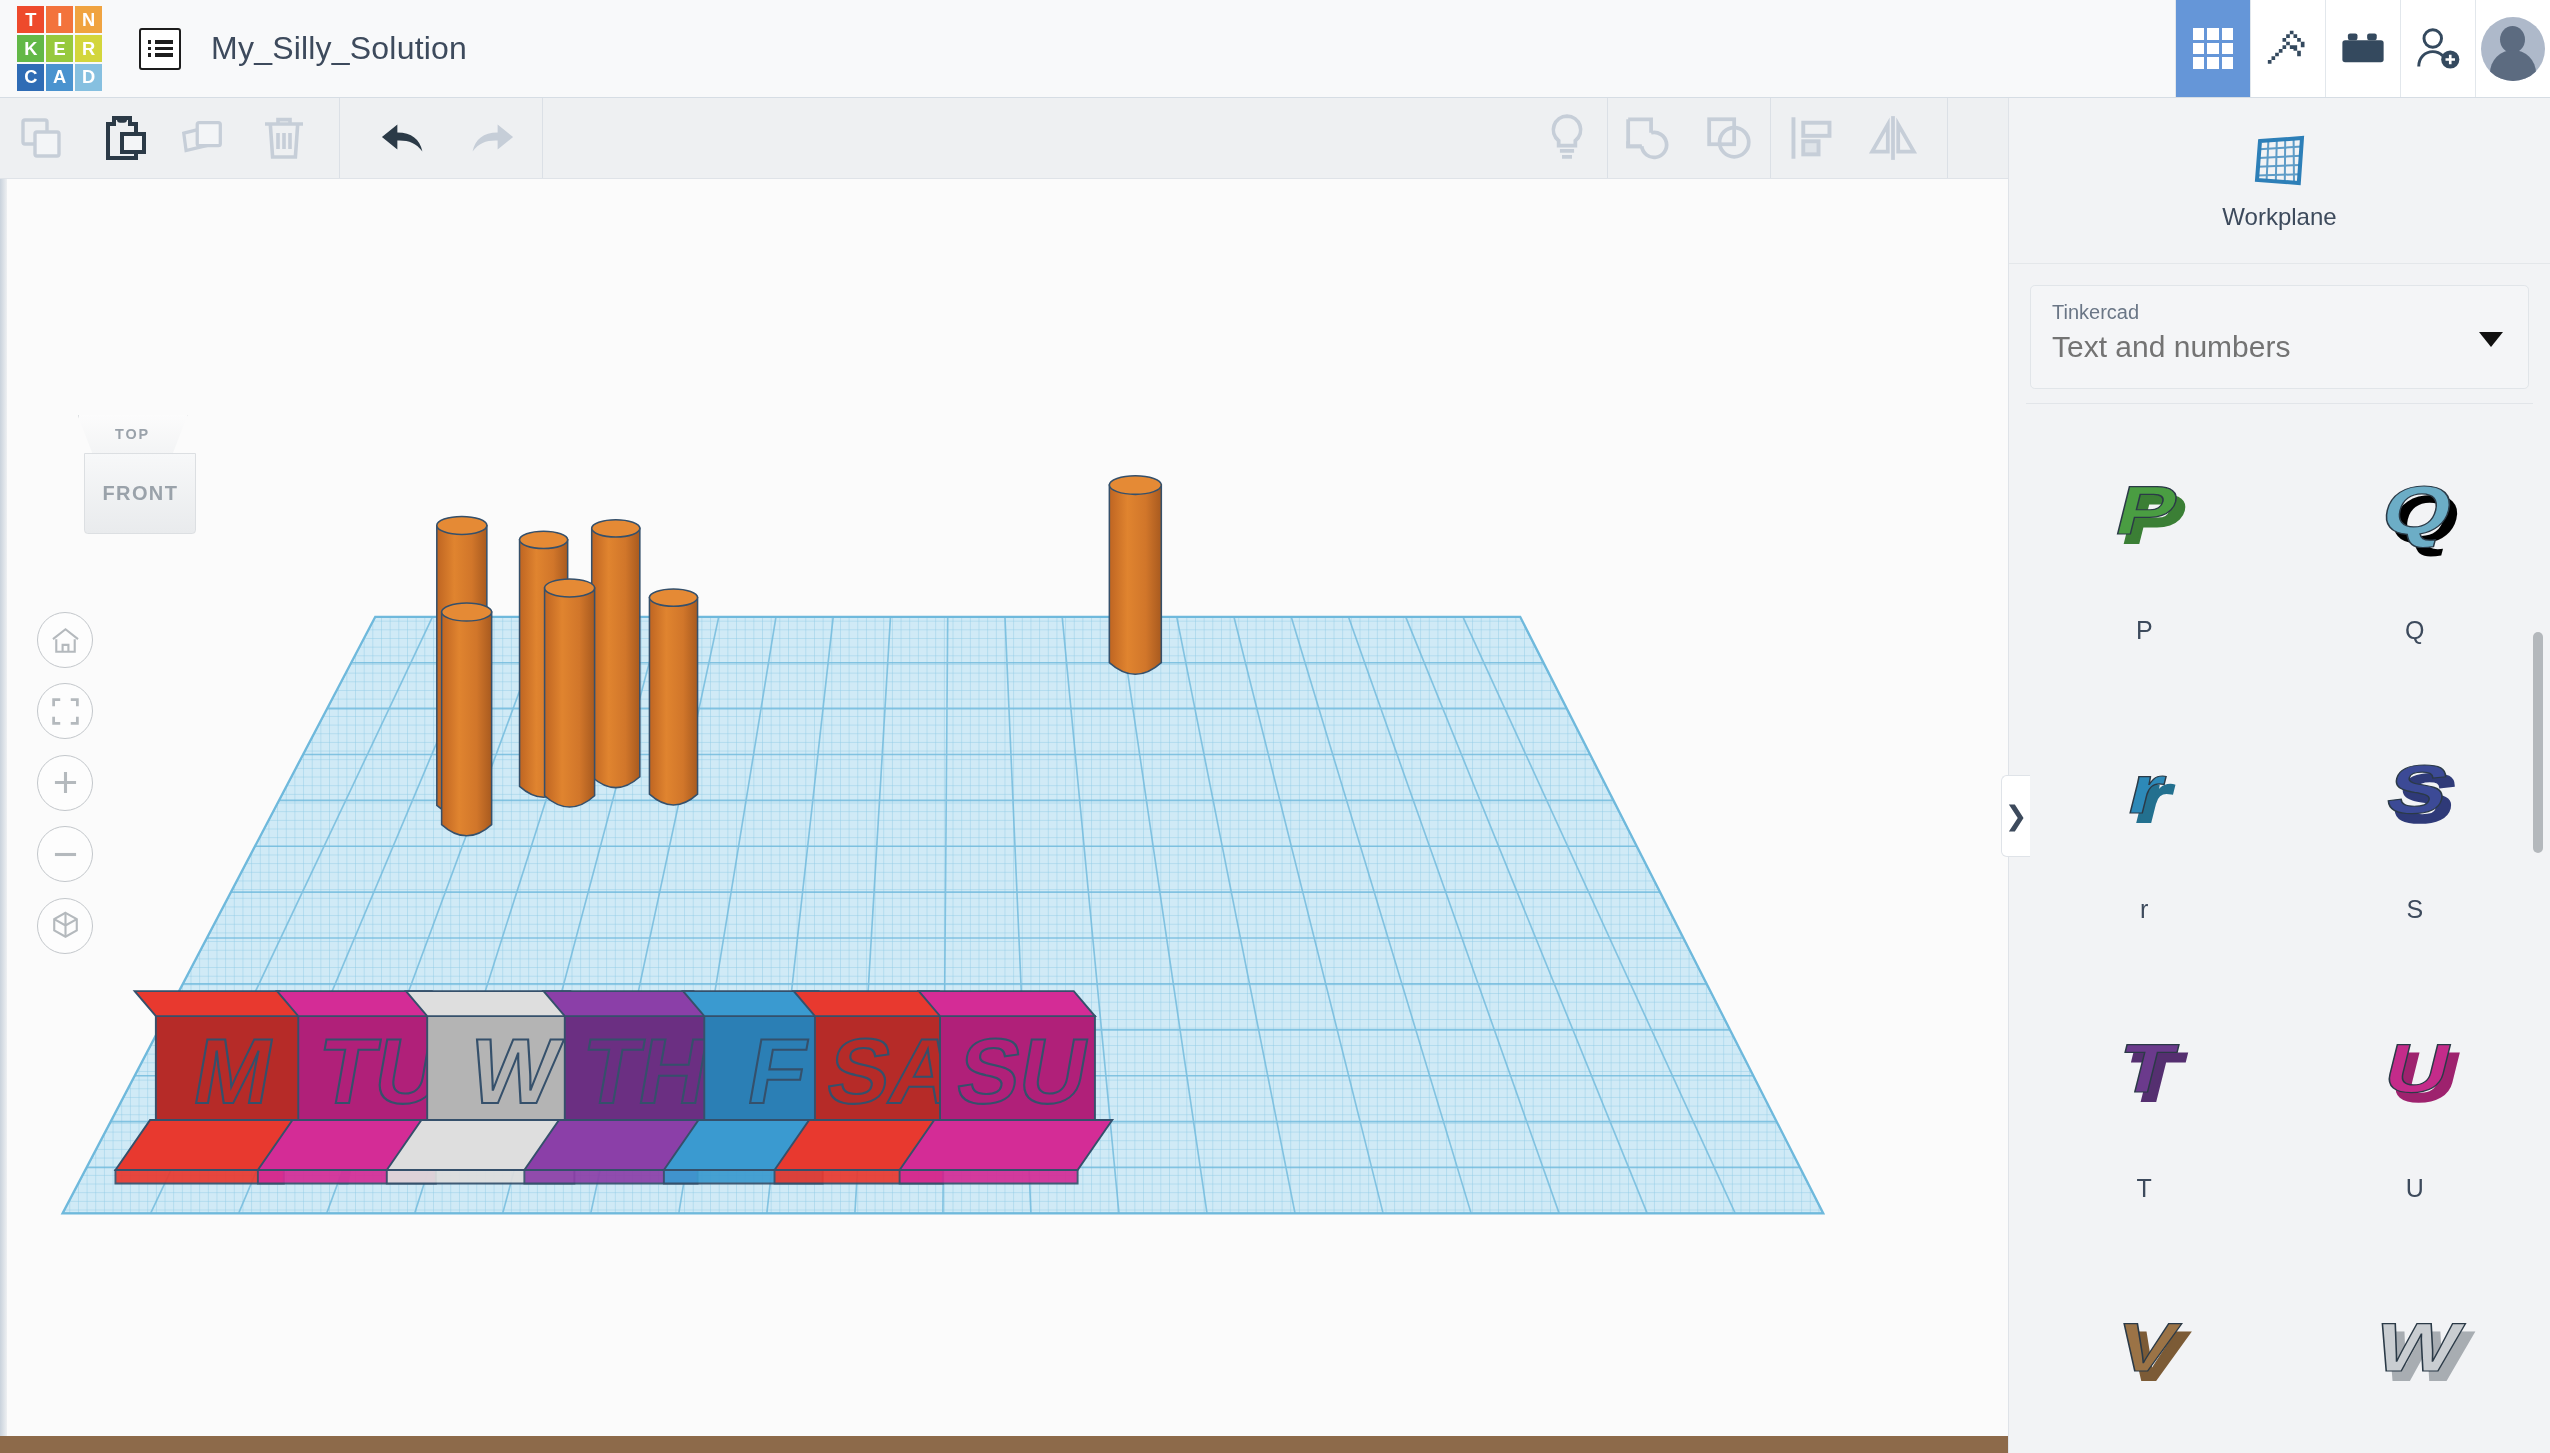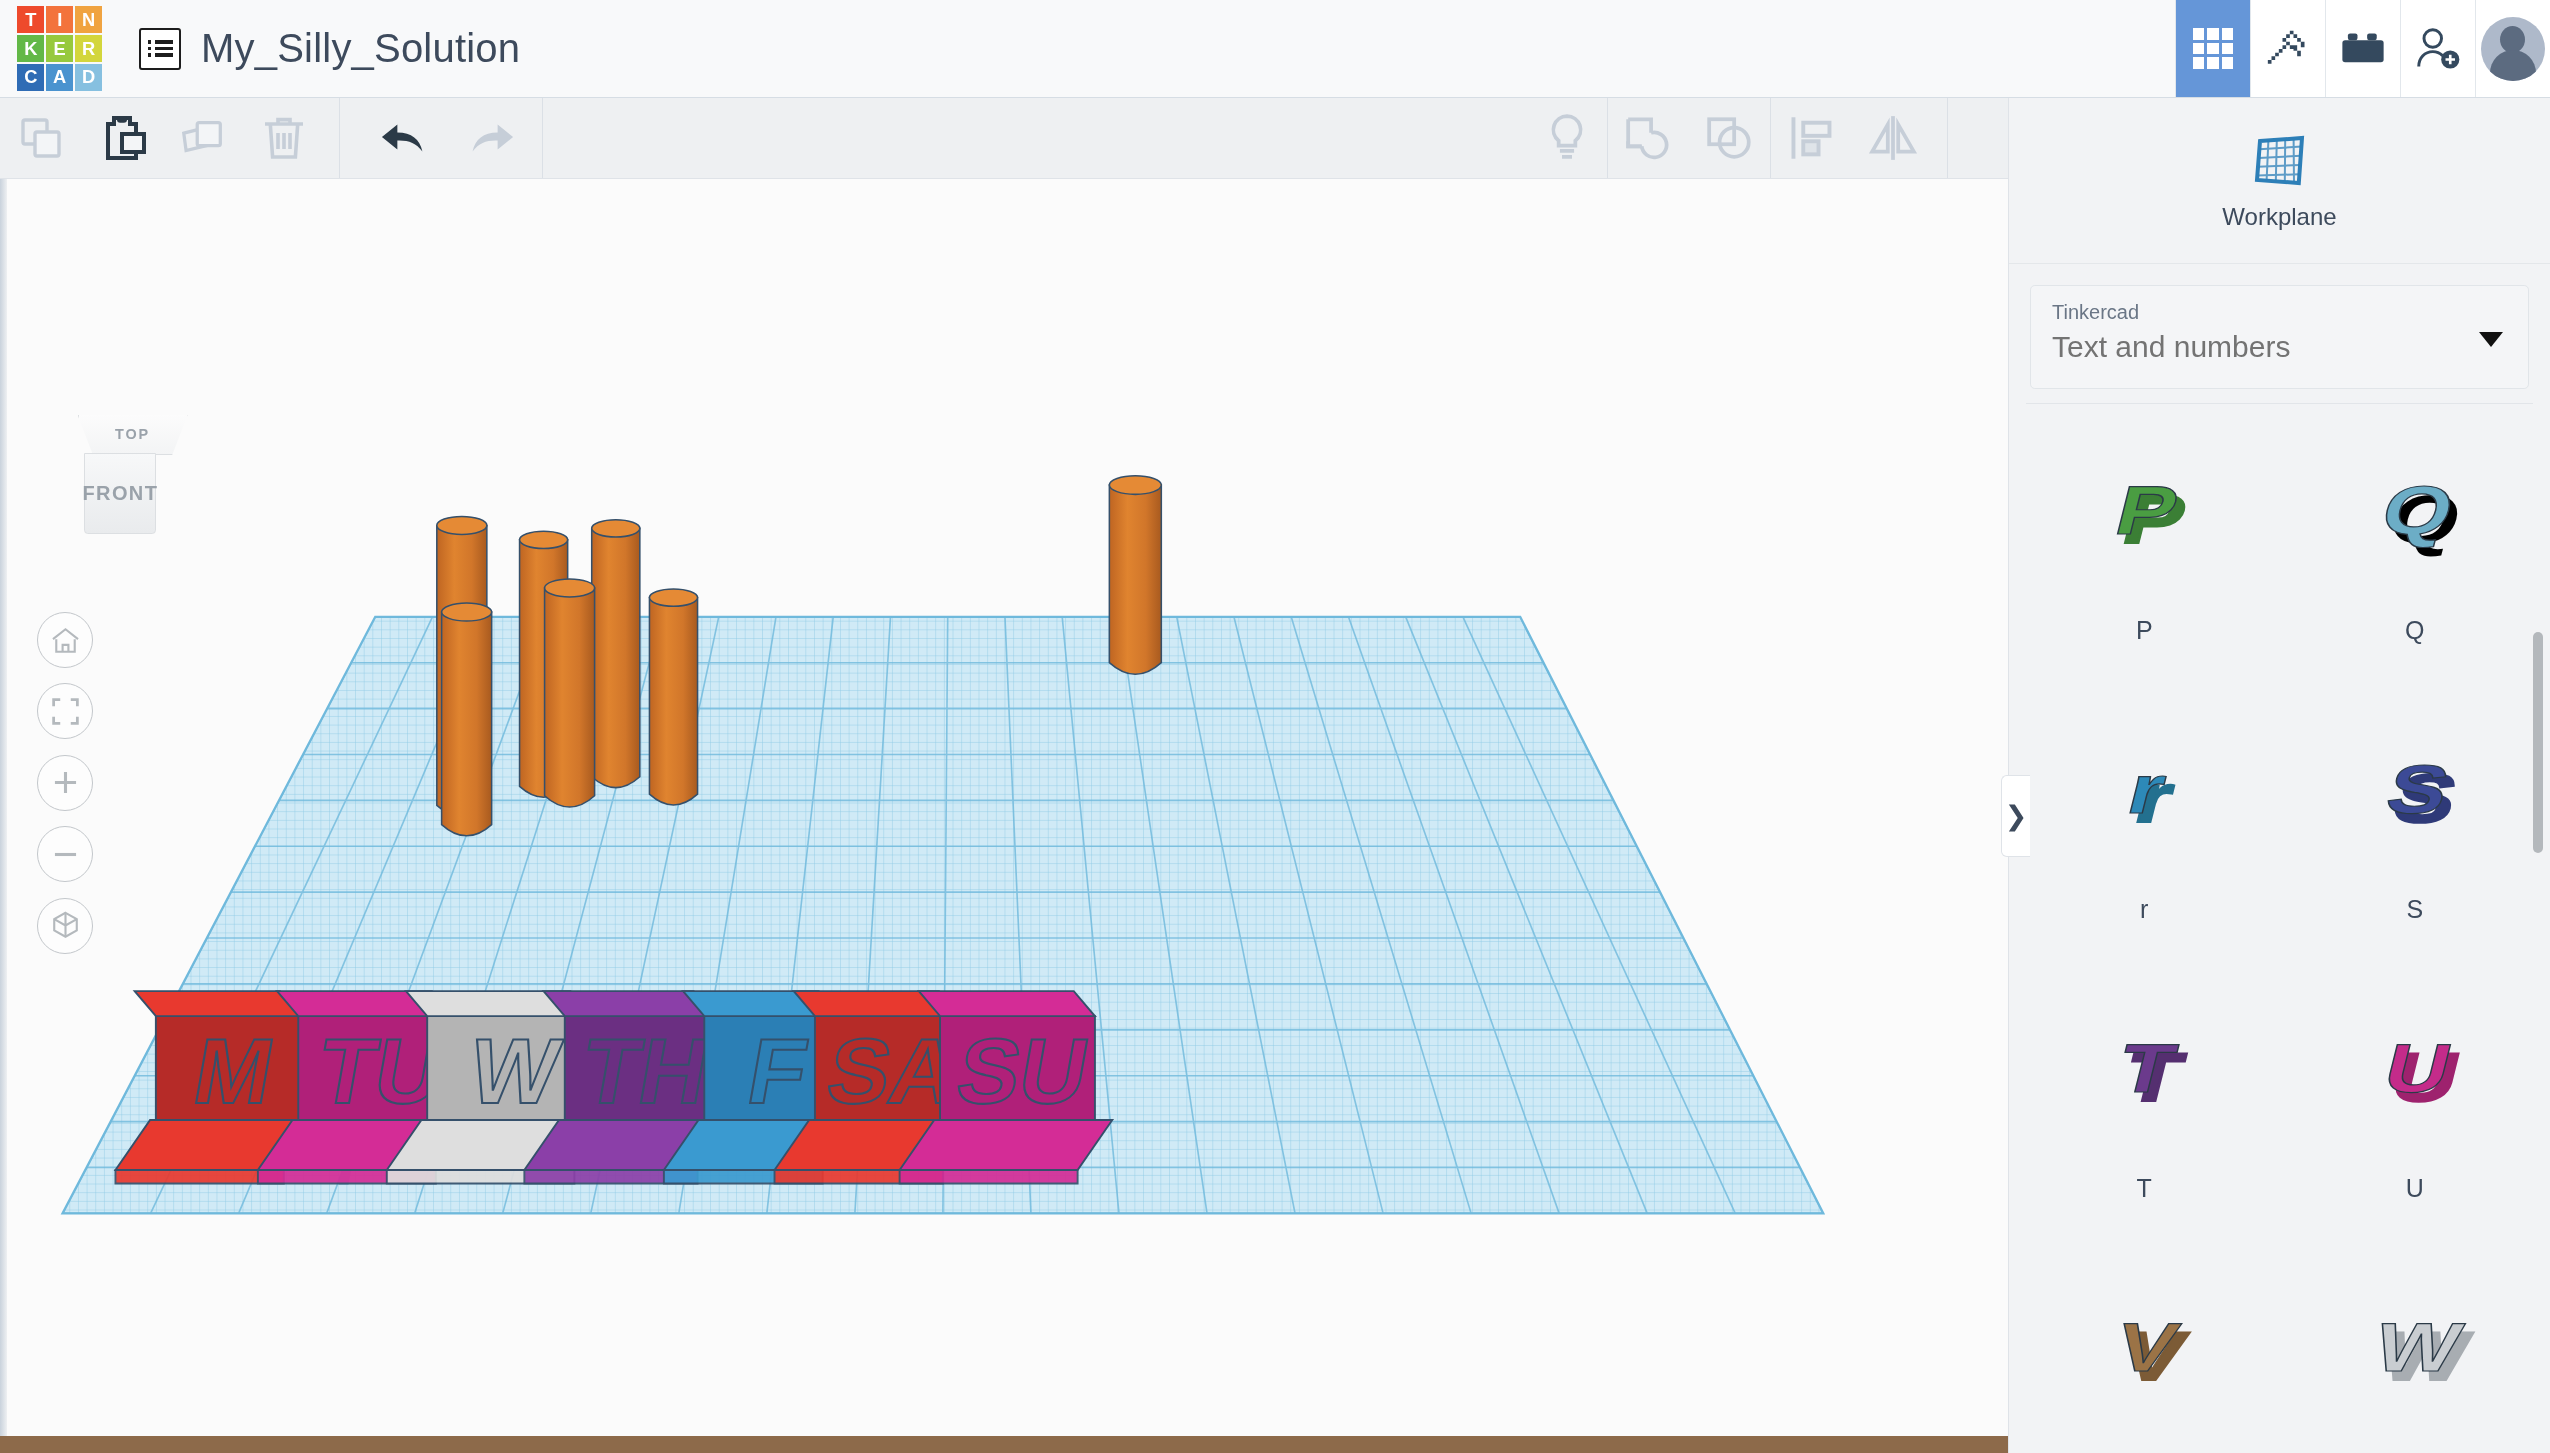--- a/index.html
+++ b/index.html
@@ -33,21 +33,21 @@
     margin-left: 37px; width: 42px; height: 42px;
     border: 2.9px solid #1d1d1d; border-radius: 2.9px;
     display: flex; align-items: center; justify-content: center;
     background: #fff; cursor: pointer;
   }
   .ham-lines { width: 25px; }
   .ham-line { display: flex; align-items: center; gap: 3.8px; margin: 2.9px 0; }
   .ham-dot { width: 3.8px; height: 3.8px; background: #1d1d1d; }
   .ham-bar { height: 3.8px; background: #1d1d1d; flex: 1; }
   .doc-title {
-    margin-left: 20px; font-size: 40px; font-weight: normal;
+    margin-left: 30px; font-size: 32px; font-weight: normal;
     color: #3d4a5c; letter-spacing: 0.2px;
   }
   .topbar-right {
     position: absolute; right: 0; top: 0; height: 97px;
     display: flex; align-items: stretch;
   }
   .tb-icon {
     width: 75px; height: 97px; display: flex; align-items: center;
     justify-content: center; background: #fff;
     border-left: 1px solid #e2e7ec; cursor: pointer;
@@ -103,21 +103,21 @@
   .viewcube { position: absolute; left: 68px; top: 234px; width: 129px; height: 125px; }
   .vc-top {
     position: absolute; left: 9.6px; top: 0; width: 110px; height: 42px;
     background: linear-gradient(#fcfcfc,#f3f4f5);
     border: 1.9px solid #dcdfe2;
     clip-path: polygon(14% 100%, 0% 5%, 100% 5%, 86% 100%);
     display: flex; align-items: center; justify-content: center;
     font-size: 14.4px; letter-spacing: 1.9px; color: #9aa2aa; font-weight: bold;
   }
   .vc-front {
-    position: absolute; left: 16.4px; top: 40px; width: 72px; height: 81px;
+    position: absolute; left: 16.4px; top: 40px; width: 112px; height: 81px;
     background: linear-gradient(#f7f8f9,#e9ebed);
     border: 1.9px solid #dcdfe2; border-radius: 0 0 3.8px 3.8px;
     display: flex; align-items: center; justify-content: center;
     font-size: 20px; letter-spacing: 1.4px; color: #9aa2aa; font-weight: bold;
   }
 
   
   .navcol { position: absolute; left: 37px; top: 433px; display: flex; flex-direction: column; gap: 15.4px; }
   .navbtn {
     width: 56px; height: 56px; border-radius: 50%;

